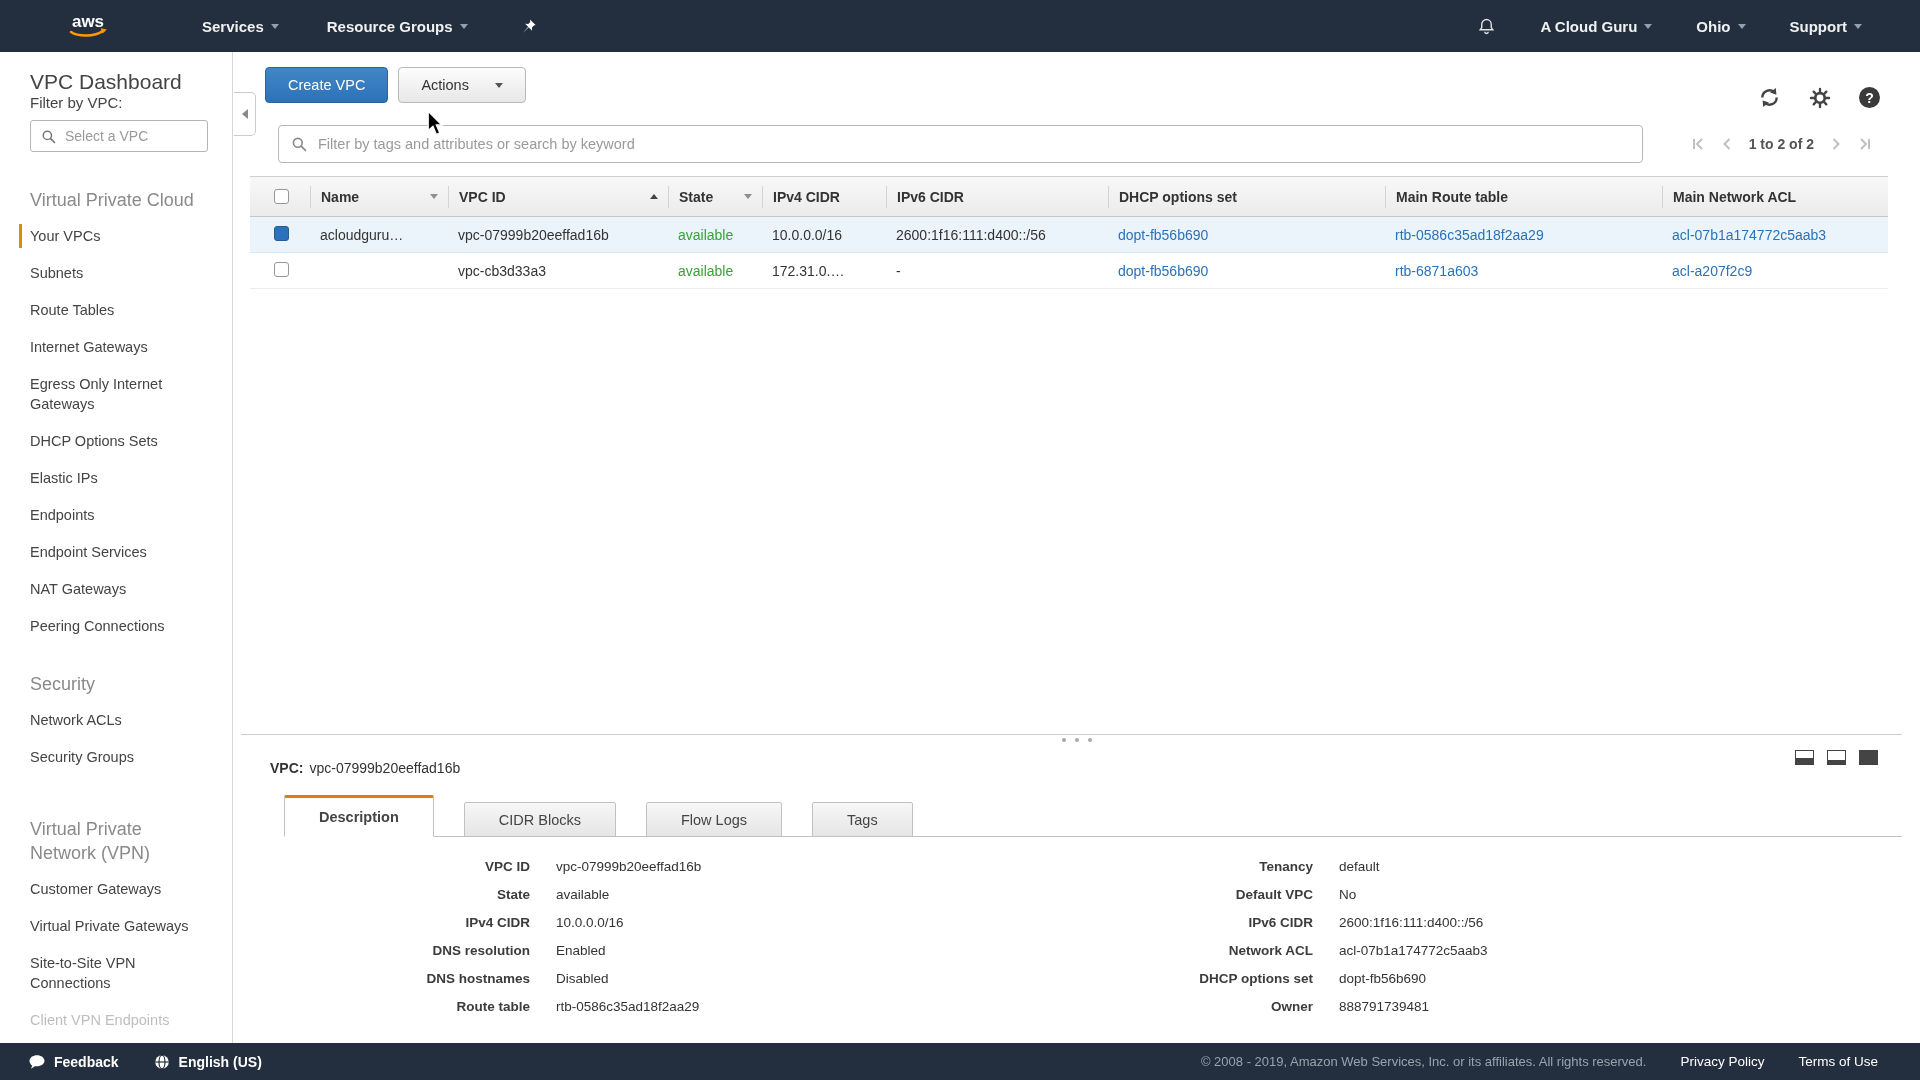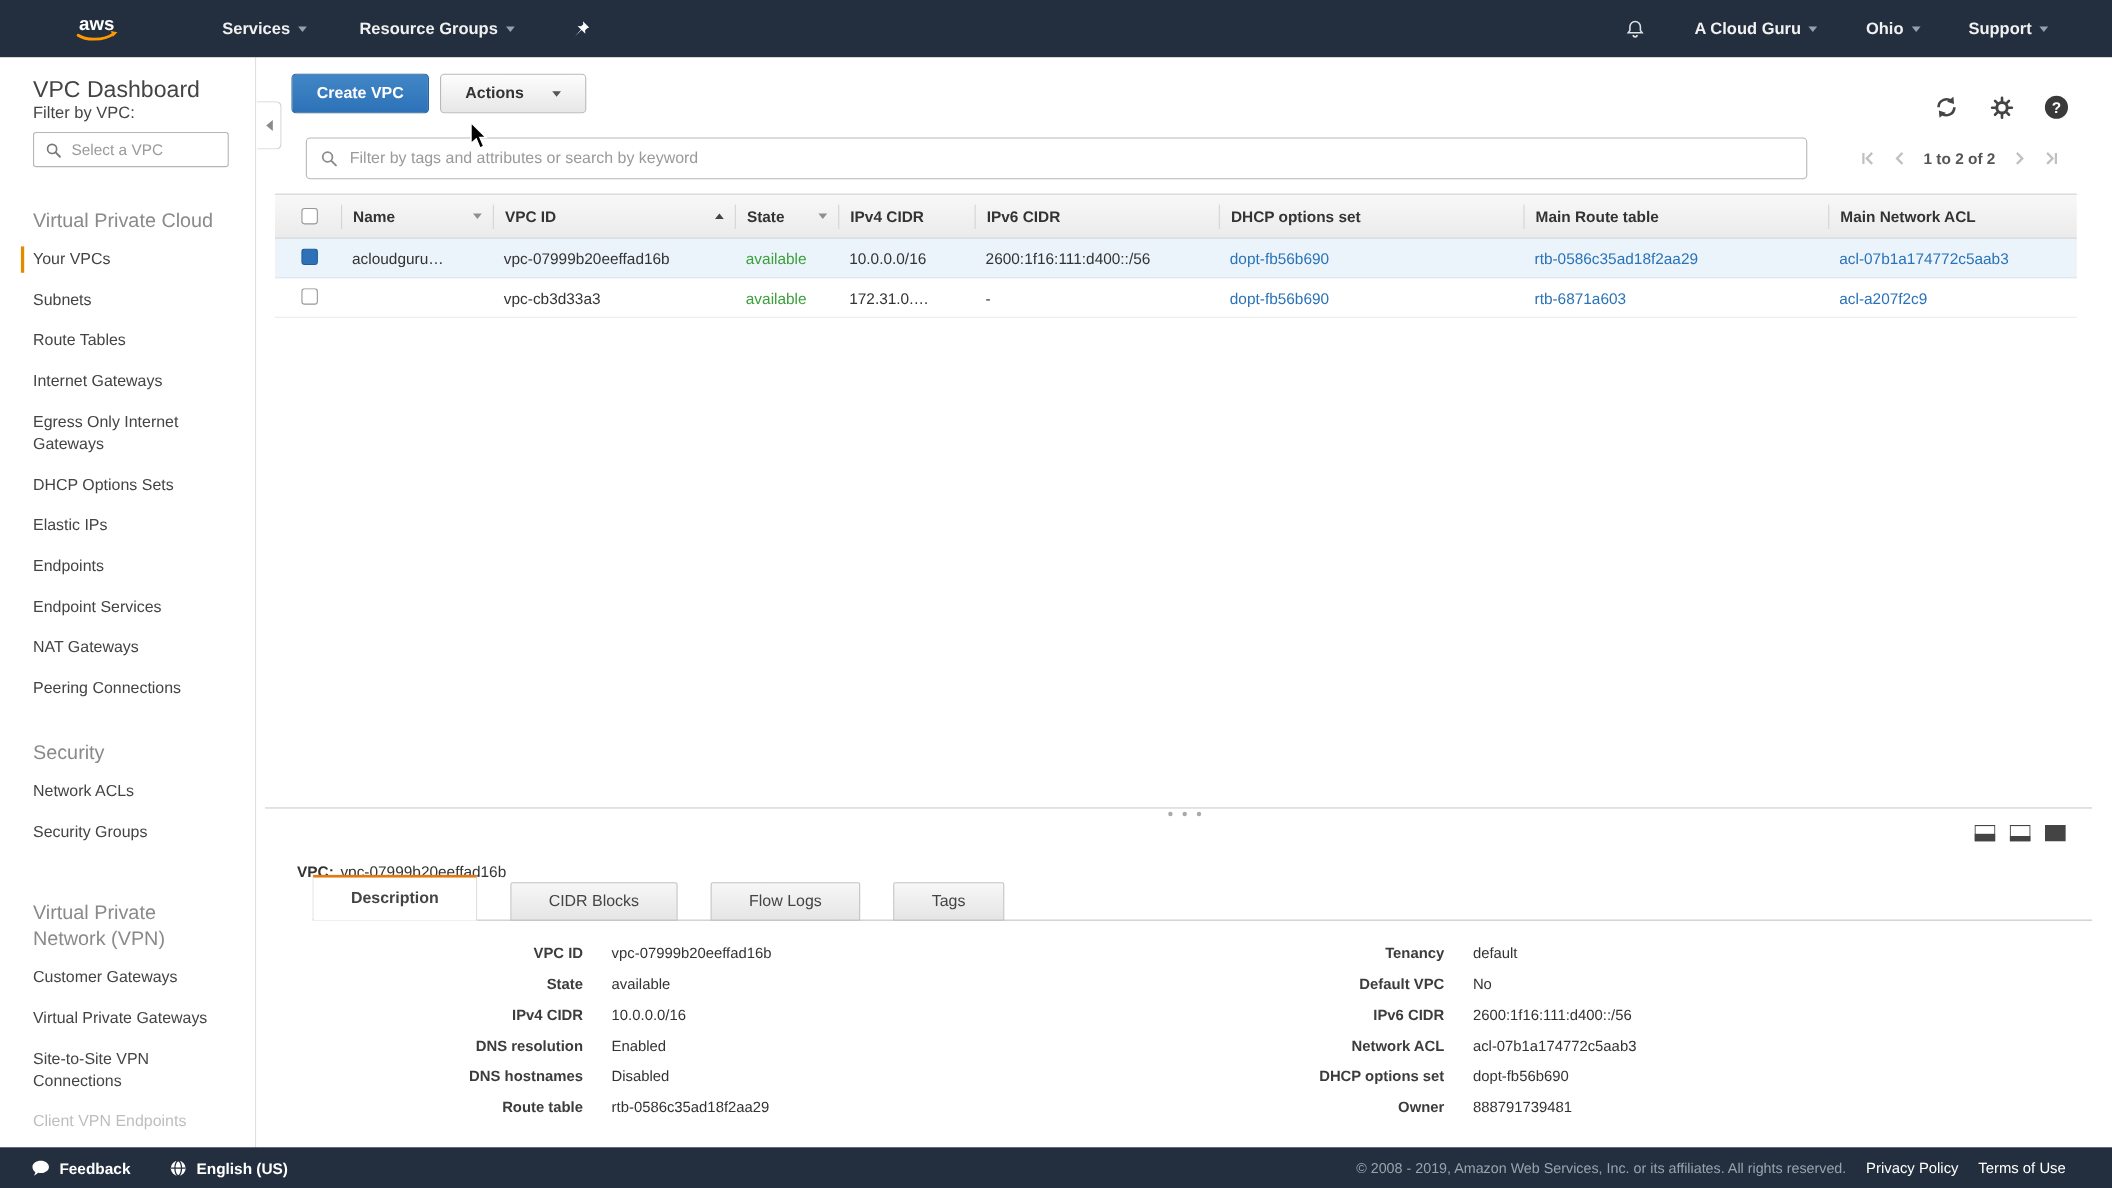--- a/index.html
+++ b/index.html
@@ -36,21 +36,21 @@
   
   .collapse-tab{position:absolute;top:92px;left:233px;width:21px;height:42px;background:#fff;
                 border:1px solid #ccc;border-left:1px solid #fff;border-radius:0 5px 5px 0;
                 display:flex;align-items:center;justify-content:center;z-index:5;cursor:pointer;}
   .tri-left{width:0;height:0;border-top:5px solid transparent;border-bottom:5px solid transparent;
             border-right:6px solid #8a8a8a;}
 
   
   .main{position:absolute;top:52px;left:233px;right:0;bottom:34px;background:#fff;}
   .toolbar{position:absolute;top:15px;left:32px;display:flex;gap:10px;}
-  .btn{height:36px;border-radius:4px;font-size:14.5px;font-weight:700;display:flex;align-items:center;
+  .btn{height:36px;border-radius:4px;font-size:14.5px;font-weight:400;display:flex;align-items:center;
        padding:0 22px;border:1px solid;cursor:pointer;font-family:inherit;}
   .btn-primary{background:linear-gradient(#4187c6,#2d72b8);border-color:#29649c;color:#fff;}
   .btn-default{background:linear-gradient(#fdfdfd,#e7e7e7);border-color:#b9b9b9;color:#333;gap:26px;}
   .btn-default .caret-down{border-top-color:#555;}
 
   .top-icons{position:absolute;top:34px;right:40px;display:flex;gap:28px;align-items:center;}
   .help-circle{width:21px;height:21px;border-radius:50%;background:#3a3a3a;color:#fff;font-size:14px;
                font-weight:700;display:flex;align-items:center;justify-content:center;cursor:pointer;}
 
   .filterbar{position:absolute;top:73px;left:45px;right:48px;height:38px;display:flex;align-items:center;}
@@ -78,21 +78,21 @@
   .link{color:#2a72b8;cursor:pointer;}
   .green{color:#3ba03b;}
   .cbx{width:15px;height:15px;border:1px solid #979797;border-radius:3px;background:#fff;
        margin-left:14px;display:inline-block;cursor:pointer;box-sizing:border-box;}
   .cbx.checked{background:#2d72b8;border-color:#245d96;}
 
   
   .divider{position:absolute;top:682px;left:8px;right:18px;border-top:1px solid #ccc;}
   .drag-dots{position:absolute;top:686px;left:50%;transform:translateX(-50%);display:flex;gap:9px;cursor:row-resize;}
   .dot{width:4px;height:4px;border-radius:50%;background:#a9a9a9;}
-  .detail-header{position:absolute;top:732px;left:37px;font-size:14px;color:#333;}
+  .detail-header{position:absolute;top:708px;left:37px;font-size:14px;color:#333;}
   .detail-header b{margin-right:6px;}
   .pane-icons{position:absolute;top:698px;right:42px;display:flex;gap:13px;align-items:center;}
   .pane-icons svg{cursor:pointer;}
 
   .tabs{position:absolute;top:743px;left:51px;right:18px;height:42px;display:flex;align-items:flex-end;
         gap:30px;border-bottom:1px solid #c2c2c2;box-sizing:border-box;}
   .tab{height:35px;box-sizing:border-box;display:flex;align-items:center;padding:0 34px;
        background:linear-gradient(#f7f7f7,#e5e5e5);border:1px solid #c2c2c2;border-radius:2px 2px 0 0;
        margin-bottom:-1px;font-size:14.5px;color:#444;cursor:pointer;}
   .tab.active{height:42px;background:#fff;border-top:3px solid #e47911;border-bottom:1px solid #fff;font-weight:700;}
@@ -102,21 +102,21 @@
   .desc-left{left:0;grid-template-columns:260px auto;}
   .desc-right{left:773px;grid-template-columns:270px auto;}
   .dlabel{font-weight:700;text-align:right;color:#3c3c3c;line-height:18px;}
   .dvalue{color:#333;line-height:18px;}
 
   
   .footer{position:absolute;bottom:0;left:0;right:0;height:37px;background:#232f3e;display:flex;
           align-items:center;color:#fff;font-size:14px;z-index:30;}
   .footer-group{display:flex;align-items:center;gap:8px;font-weight:700;cursor:pointer;}
   .footer-left{display:flex;align-items:center;gap:34px;padding-left:28px;}
-  .footer-right{margin-left:auto;display:flex;align-items:flex-end;gap:18px;padding-right:42px;}
+  .footer-right{margin-left:auto;display:flex;align-items:flex-end;gap:34px;padding-right:42px;}
   .copyright{color:#9aa3ad;font-size:13px;}
   .footer-link{color:#fff;font-size:13.5px;cursor:pointer;}
 
   .cursor{position:absolute;left:426px;top:110px;z-index:50;pointer-events:none;}
 </style>
 </head>
 <body>
 
 <div class="topnav">
   <div class="nav-logo">

